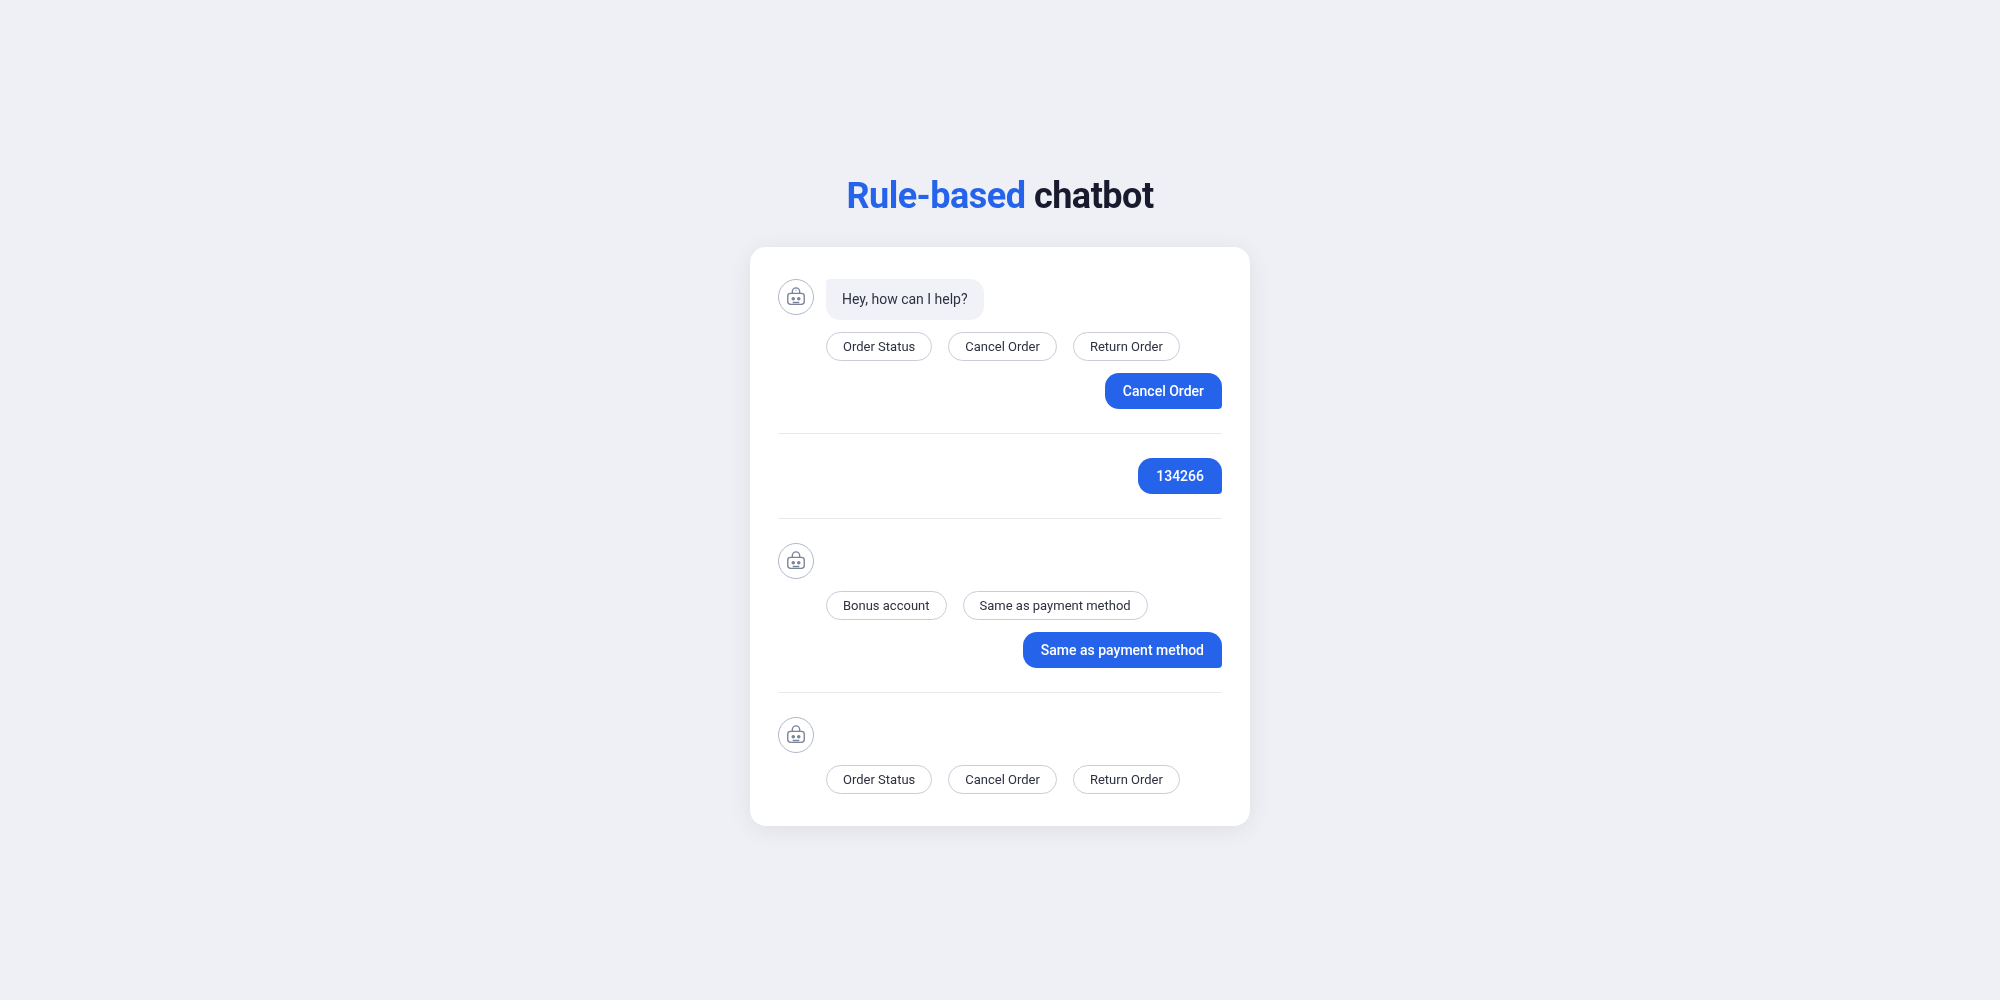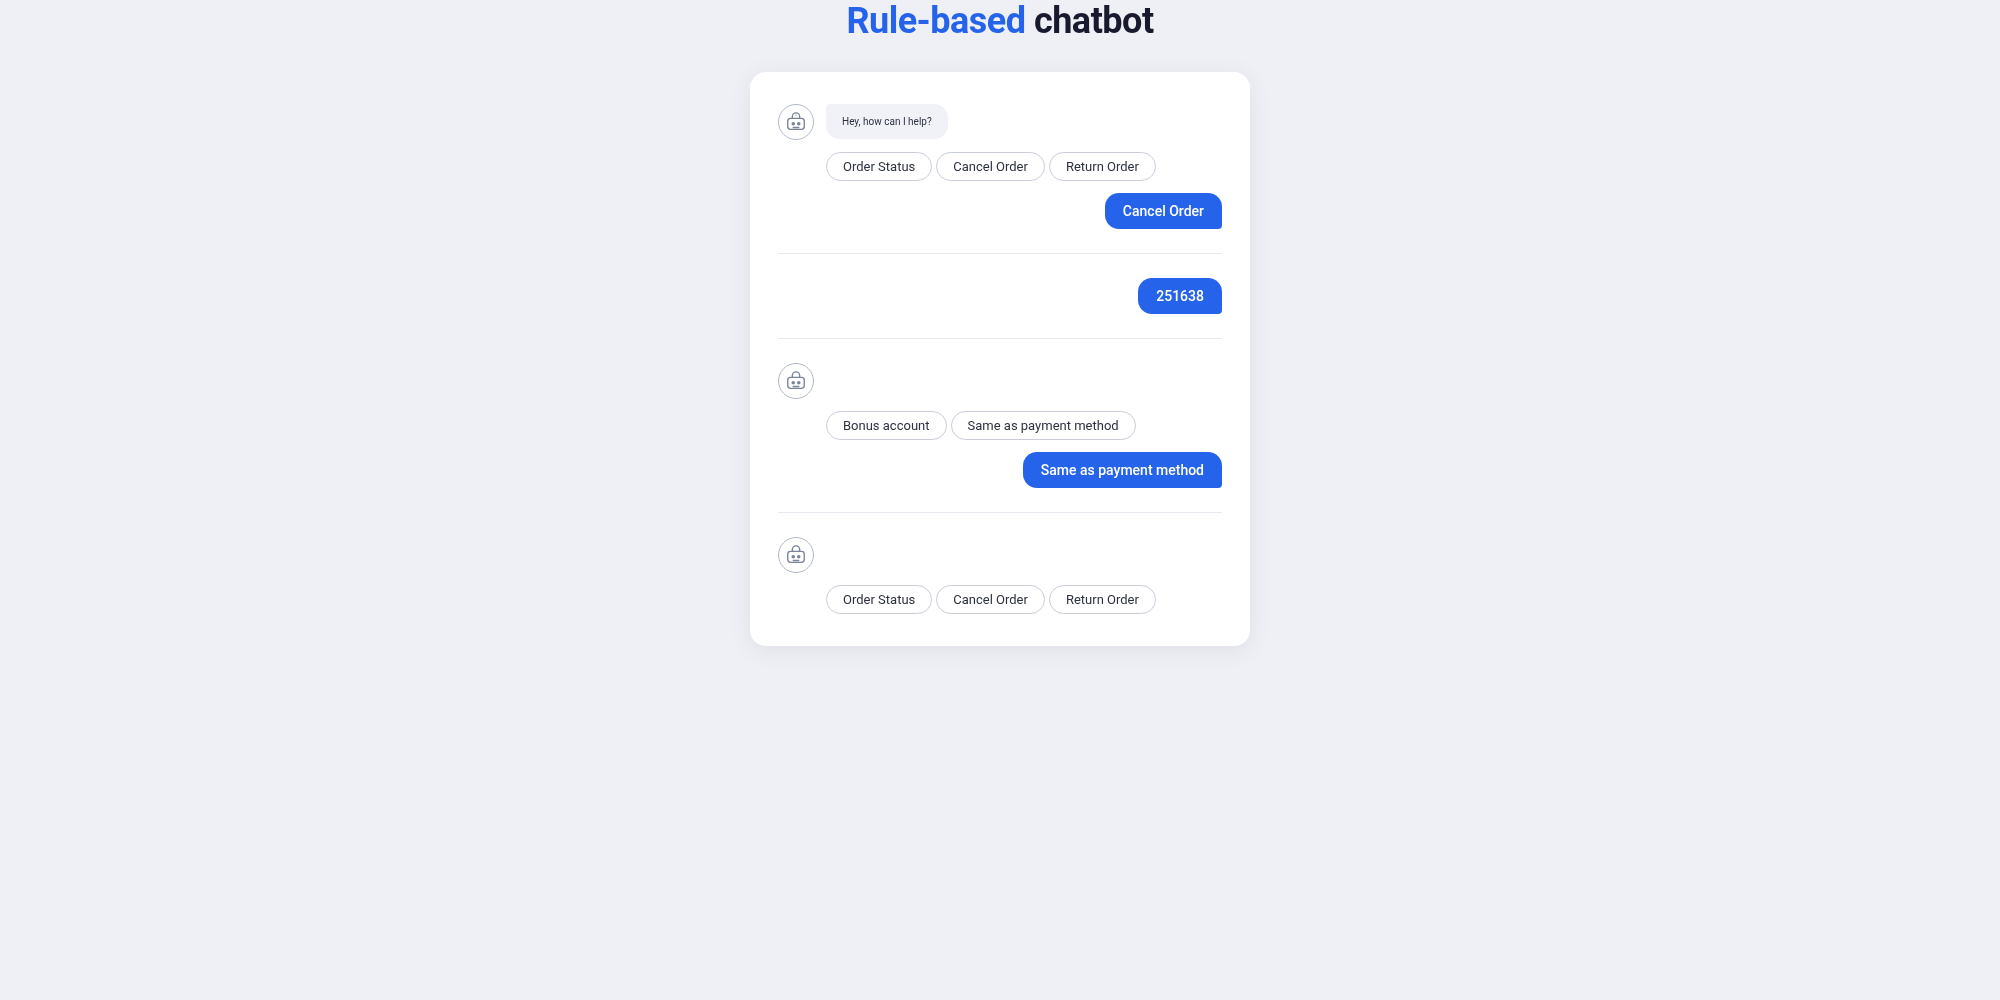--- a/index.html
+++ b/index.html
@@ -13,21 +13,21 @@
       width: 2000px;
       height: 1000px;
     }
     .page-wrapper {
       width: 100%;
       height: 100%;
       background: #eef0f5;
       display: flex;
       flex-direction: column;
       align-items: center;
-      justify-content: flex-start;
+      justify-content: center;
     }
     .page-title {
       font-size: 36px;
       font-weight: 400;
       color: #1a1a2e;
       margin-bottom: 30px;
       letter-spacing: -0.5px;
     }
     .page-title .highlight {
       color: #2563eb;
@@ -69,42 +69,42 @@
       background: #fff;
     }
     .bot-avatar svg {
       width: 22px;
       height: 22px;
     }
     .bot-bubble {
       background: #f0f2f7;
       border-radius: 4px 14px 14px 14px;
       padding: 10px 16px;
-      font-size: 10px;
+      font-size: 14px;
       color: #2d3140;
       line-height: 1.5;
       max-width: 340px;
     }
     .user-bubble-row {
       display: flex;
       justify-content: flex-end;
     }
     .user-bubble {
       background: #2563eb;
       color: #fff;
       border-radius: 14px 14px 4px 14px;
       padding: 10px 18px;
       font-size: 14px;
       font-weight: 500;
       max-width: 280px;
     }
     .options-row {
       display: flex;
       flex-wrap: wrap;
-      gap: 4px;
+      gap: 16px;
       padding-left: 48px;
     }
     .option-btn {
       border: 1.5px solid #c8cdd8;
       background: #fff;
       border-radius: 20px;
       padding: 6px 16px;
       font-size: 13px;
       color: #2d3140;
       cursor: pointer;
@@ -154,21 +154,21 @@
           <span>Cancel Order</span>
         </div>
       </div>
     </div>
 
     <div class="divider-line"></div>
 
     <div class="message-group">
       <div class="user-bubble-row">
         <div class="user-bubble">
-          <span>251638</span>
+          <span>134266</span>
         </div>
       </div>
     </div>
 
     <div class="divider-line"></div>
 
     <div class="message-group">
       <div class="bot-row">
         <div class="bot-avatar">
           <svg viewBox="0 0 24 24" fill="none" stroke="#7a8499" stroke-width="1.5">

